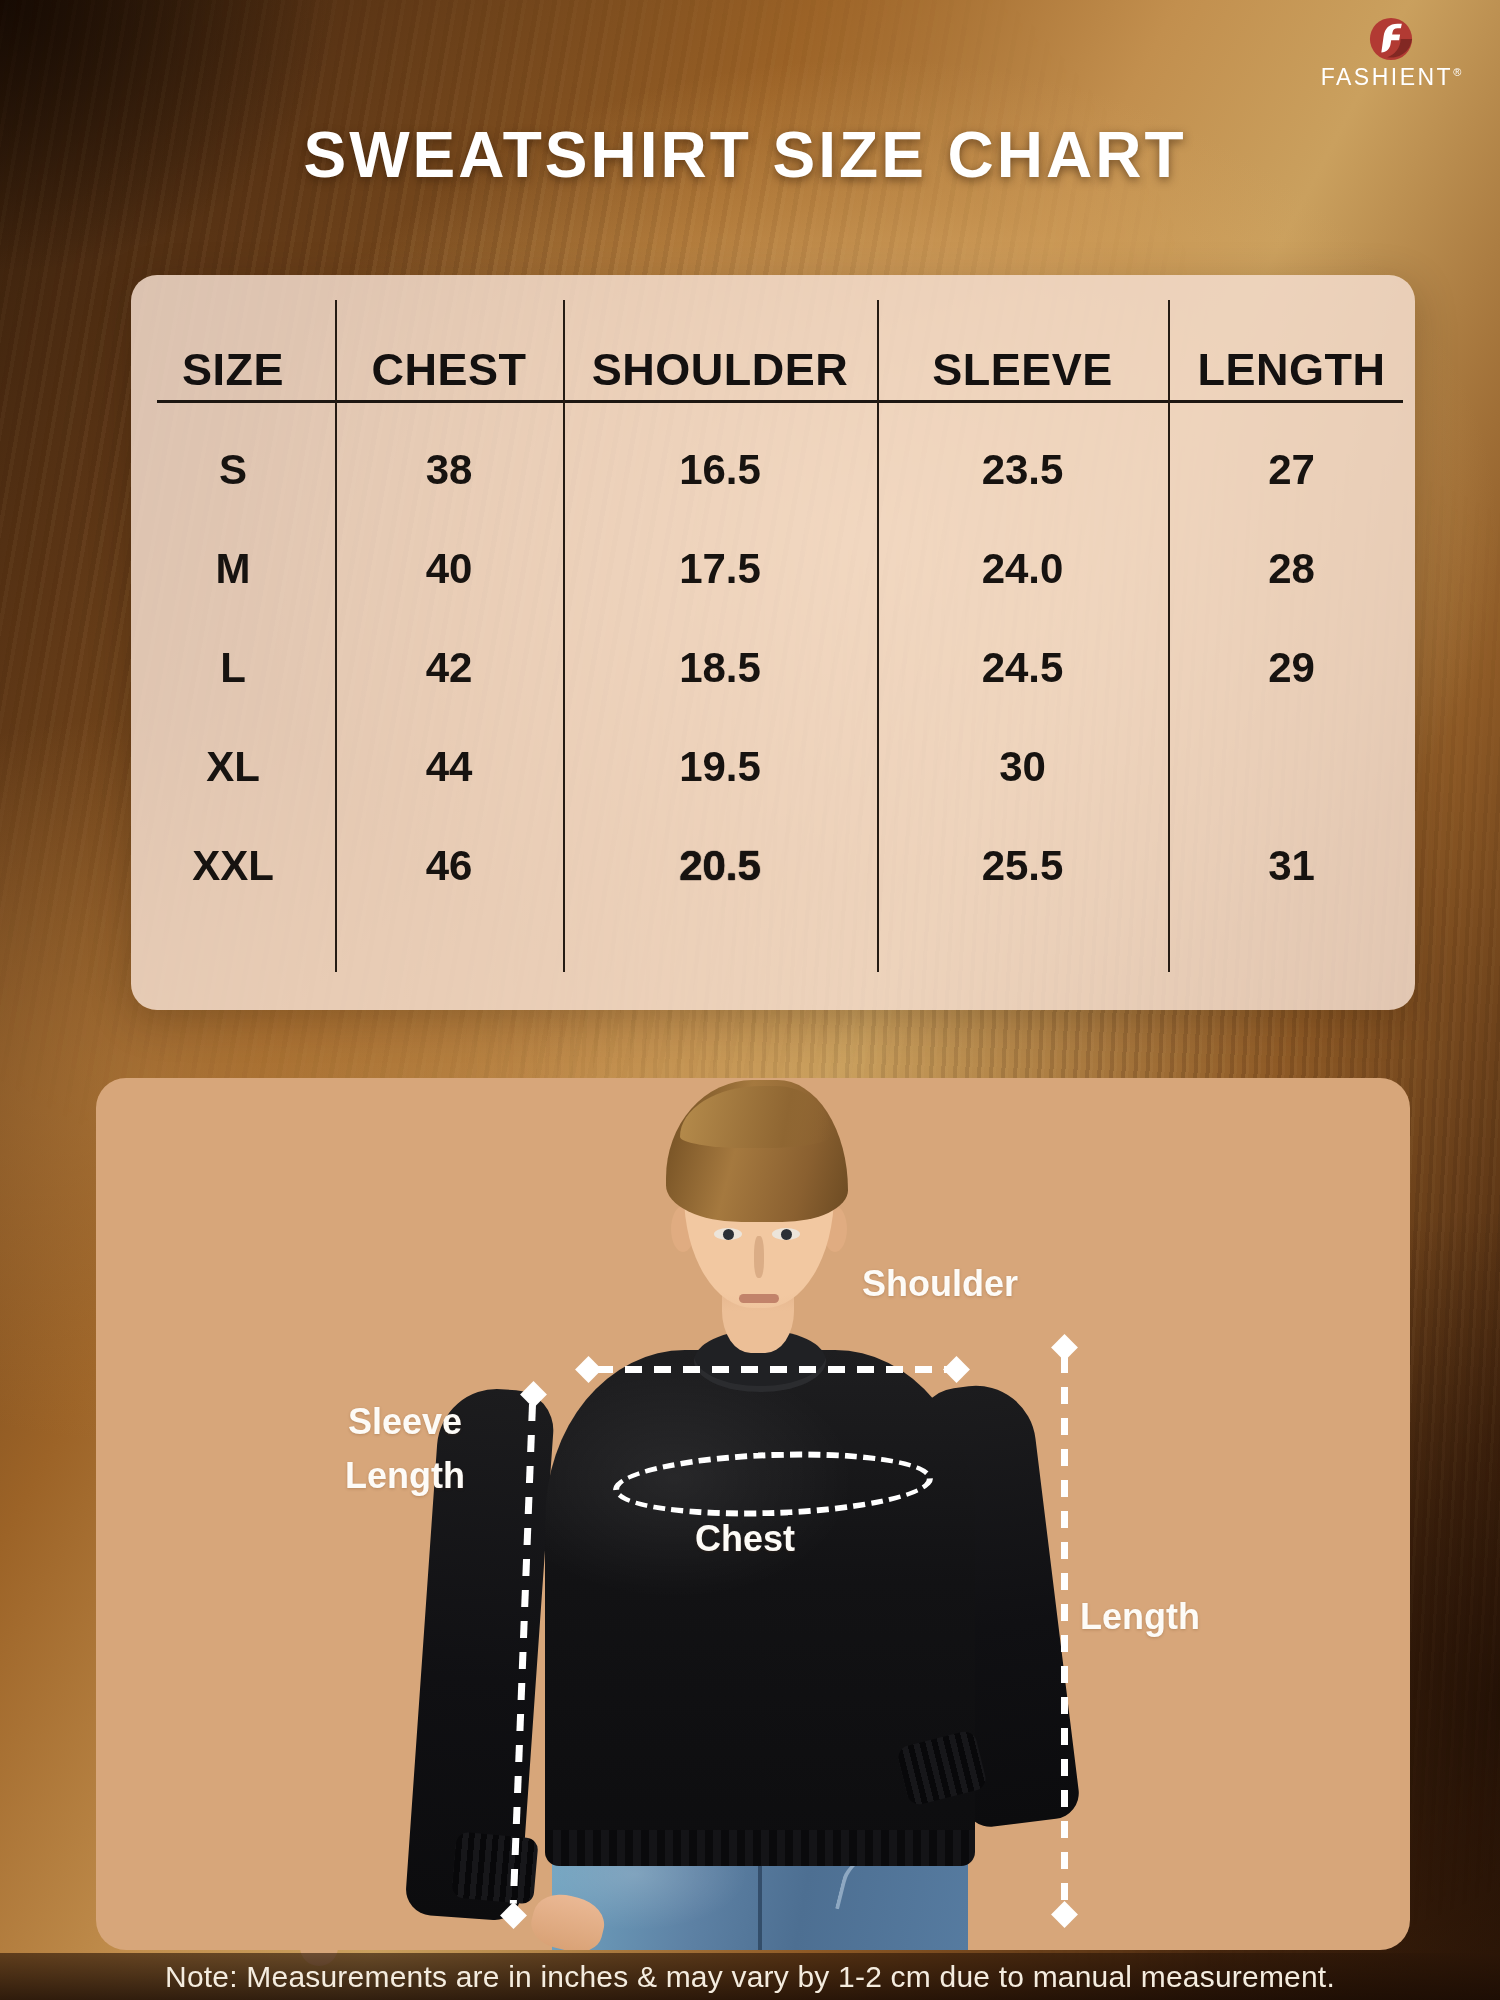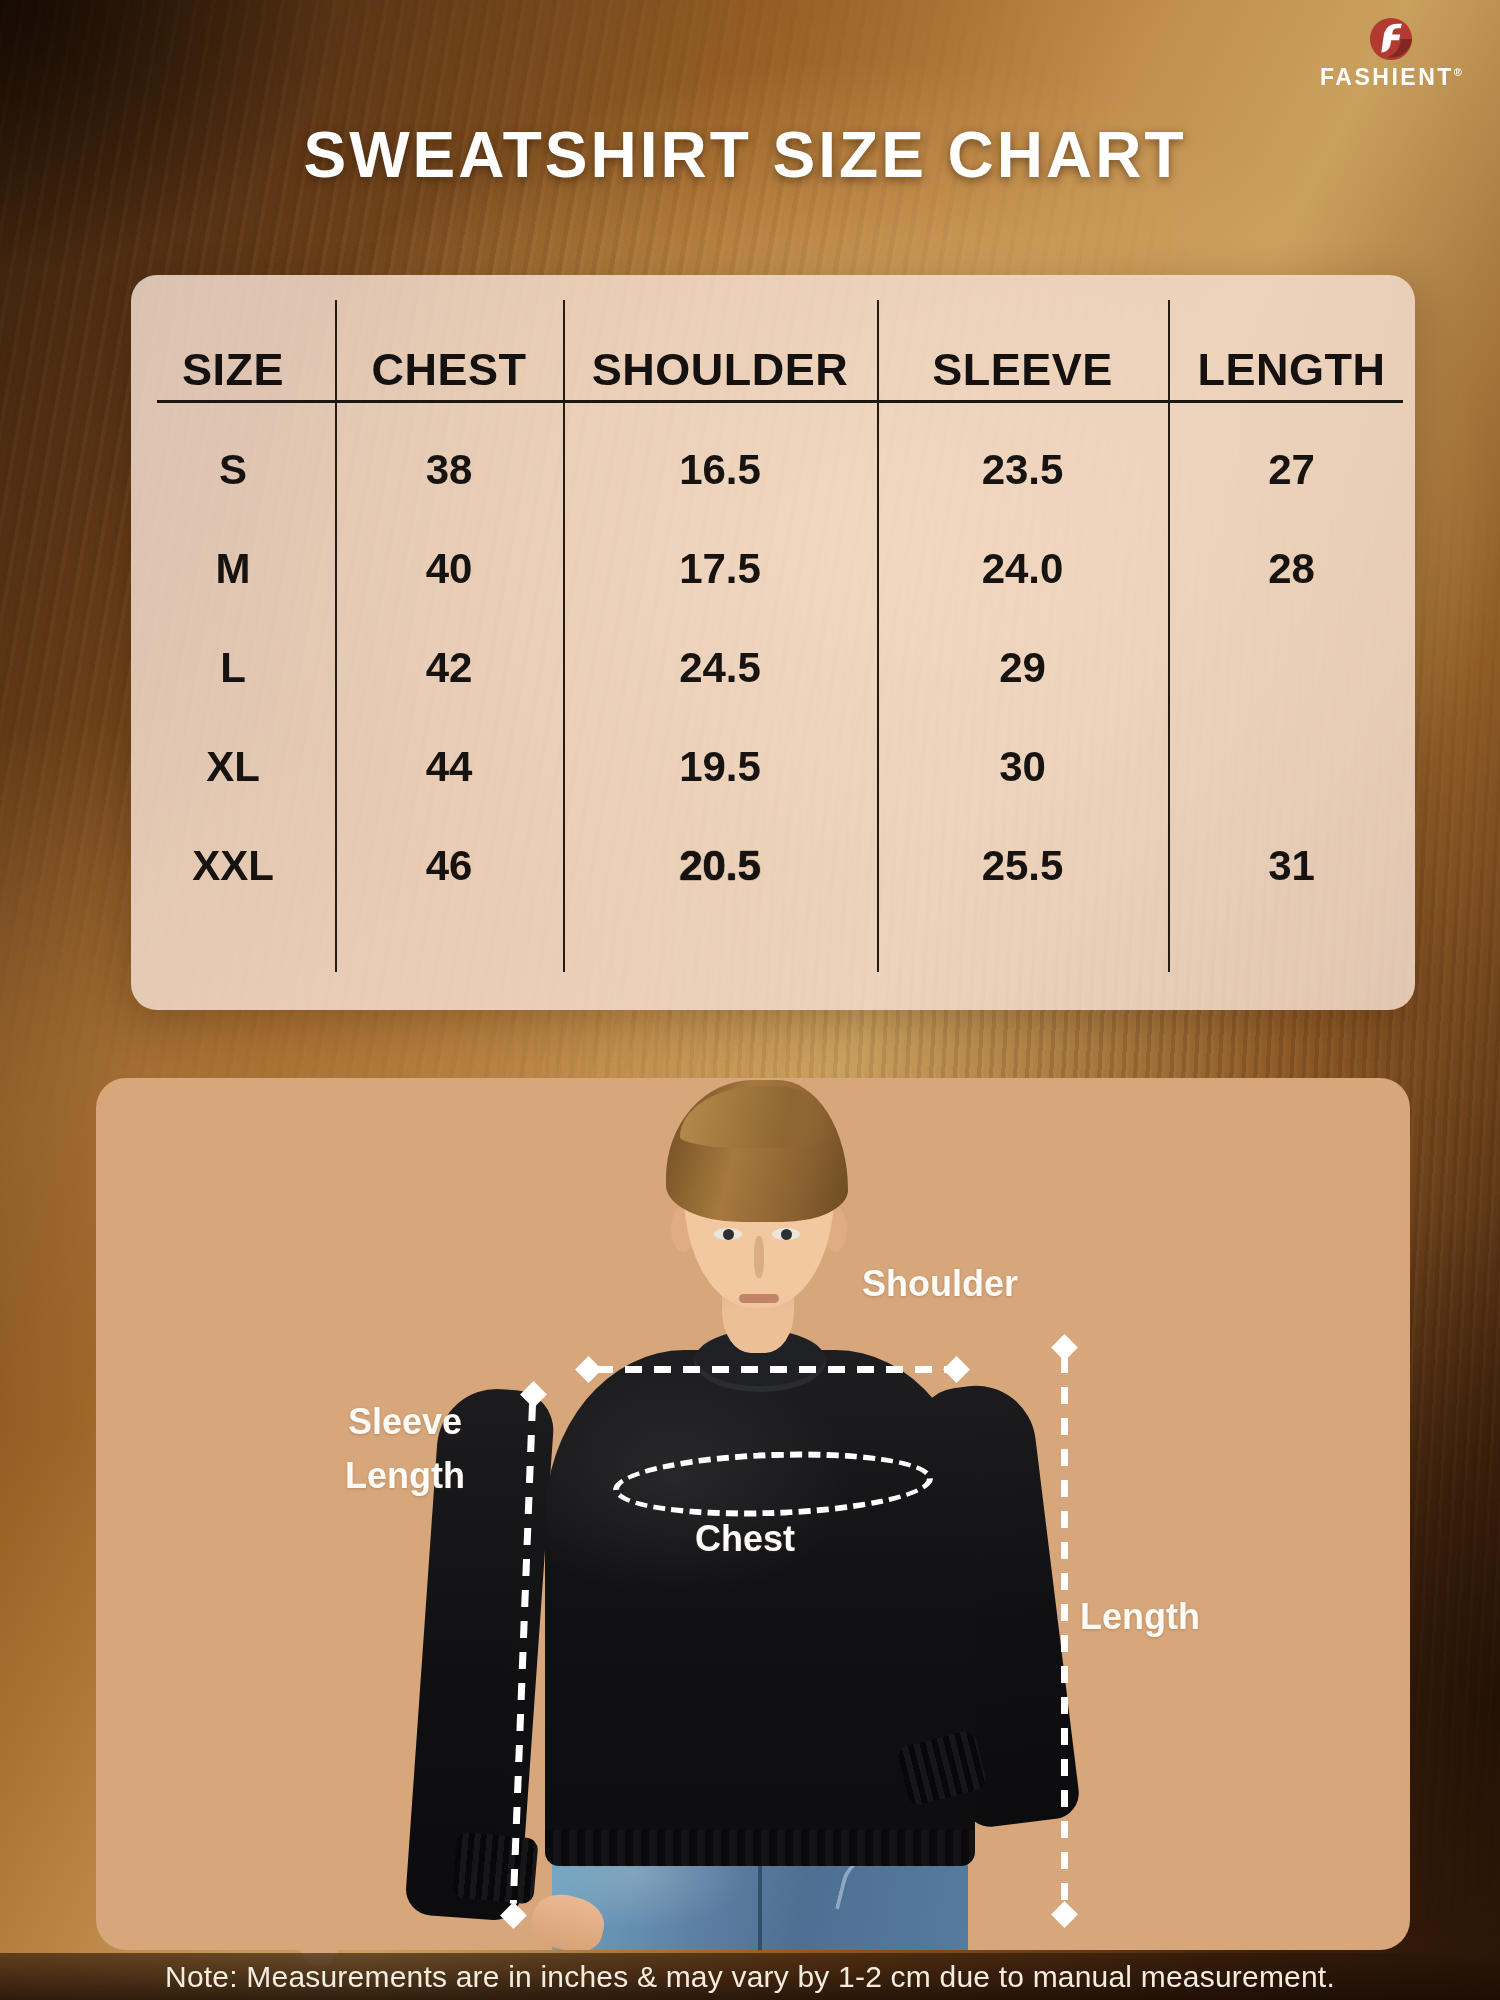--- a/index.html
+++ b/index.html
@@ -18,21 +18,21 @@
     -webkit-mask:radial-gradient(1000px 900px at 30% 25%, #000, transparent 80%);
             mask:radial-gradient(1000px 900px at 30% 25%, #000, transparent 80%);}
   .knit-b{position:absolute;inset:0;z-index:1;
     background:repeating-linear-gradient(93deg, rgba(40,20,6,.16) 0 4px, rgba(245,210,160,.06) 4px 7px, transparent 7px 12px);
     -webkit-mask:radial-gradient(950px 1000px at 78% 60%, #000, transparent 78%);
             mask:radial-gradient(950px 1000px at 78% 60%, #000, transparent 78%);}
 
   
   .logo{position:absolute;top:16px;right:24px;width:170px;text-align:center;z-index:10;}
   .logo-mark{width:46px;height:46px;margin:0 auto 2px;display:block;}
-  .logo-name{color:#fff;font-size:23px;font-weight:bold;letter-spacing:2.5px;white-space:nowrap;}
+  .logo-name{color:#fff;font-size:23px;font-weight:normal;letter-spacing:2.5px;white-space:nowrap;}
   .logo-name sup{font-size:11px;letter-spacing:0;}
 
   
   .title{position:absolute;top:118px;left:0;width:1490px;text-align:center;z-index:5;
     color:#fff;font-size:64px;font-weight:bold;letter-spacing:3px;
     text-shadow:0 3px 10px rgba(50,25,8,.55);}
 
   
   .panel{position:absolute;left:88px;top:275px;width:1284px;height:735px;z-index:5;
     background:rgba(242,219,203,.86);border-radius:26px;
@@ -159,20 +159,21 @@
       <div class="t-row">
         <div>M</div>
         <div>40</div>
         <div>17.5</div>
         <div>24.0</div>
         <div>28</div>
       </div>
       <div class="t-row">
         <div>L</div>
         <div>42</div>
+        <div>18.5</div>
         <div>24.5</div>
         <div>29</div>
       </div>
       <div class="t-row">
         <div>XL</div>
         <div>44</div>
         <div>19.5</div>
         <div>30</div>
       </div>
       <div class="t-row">

